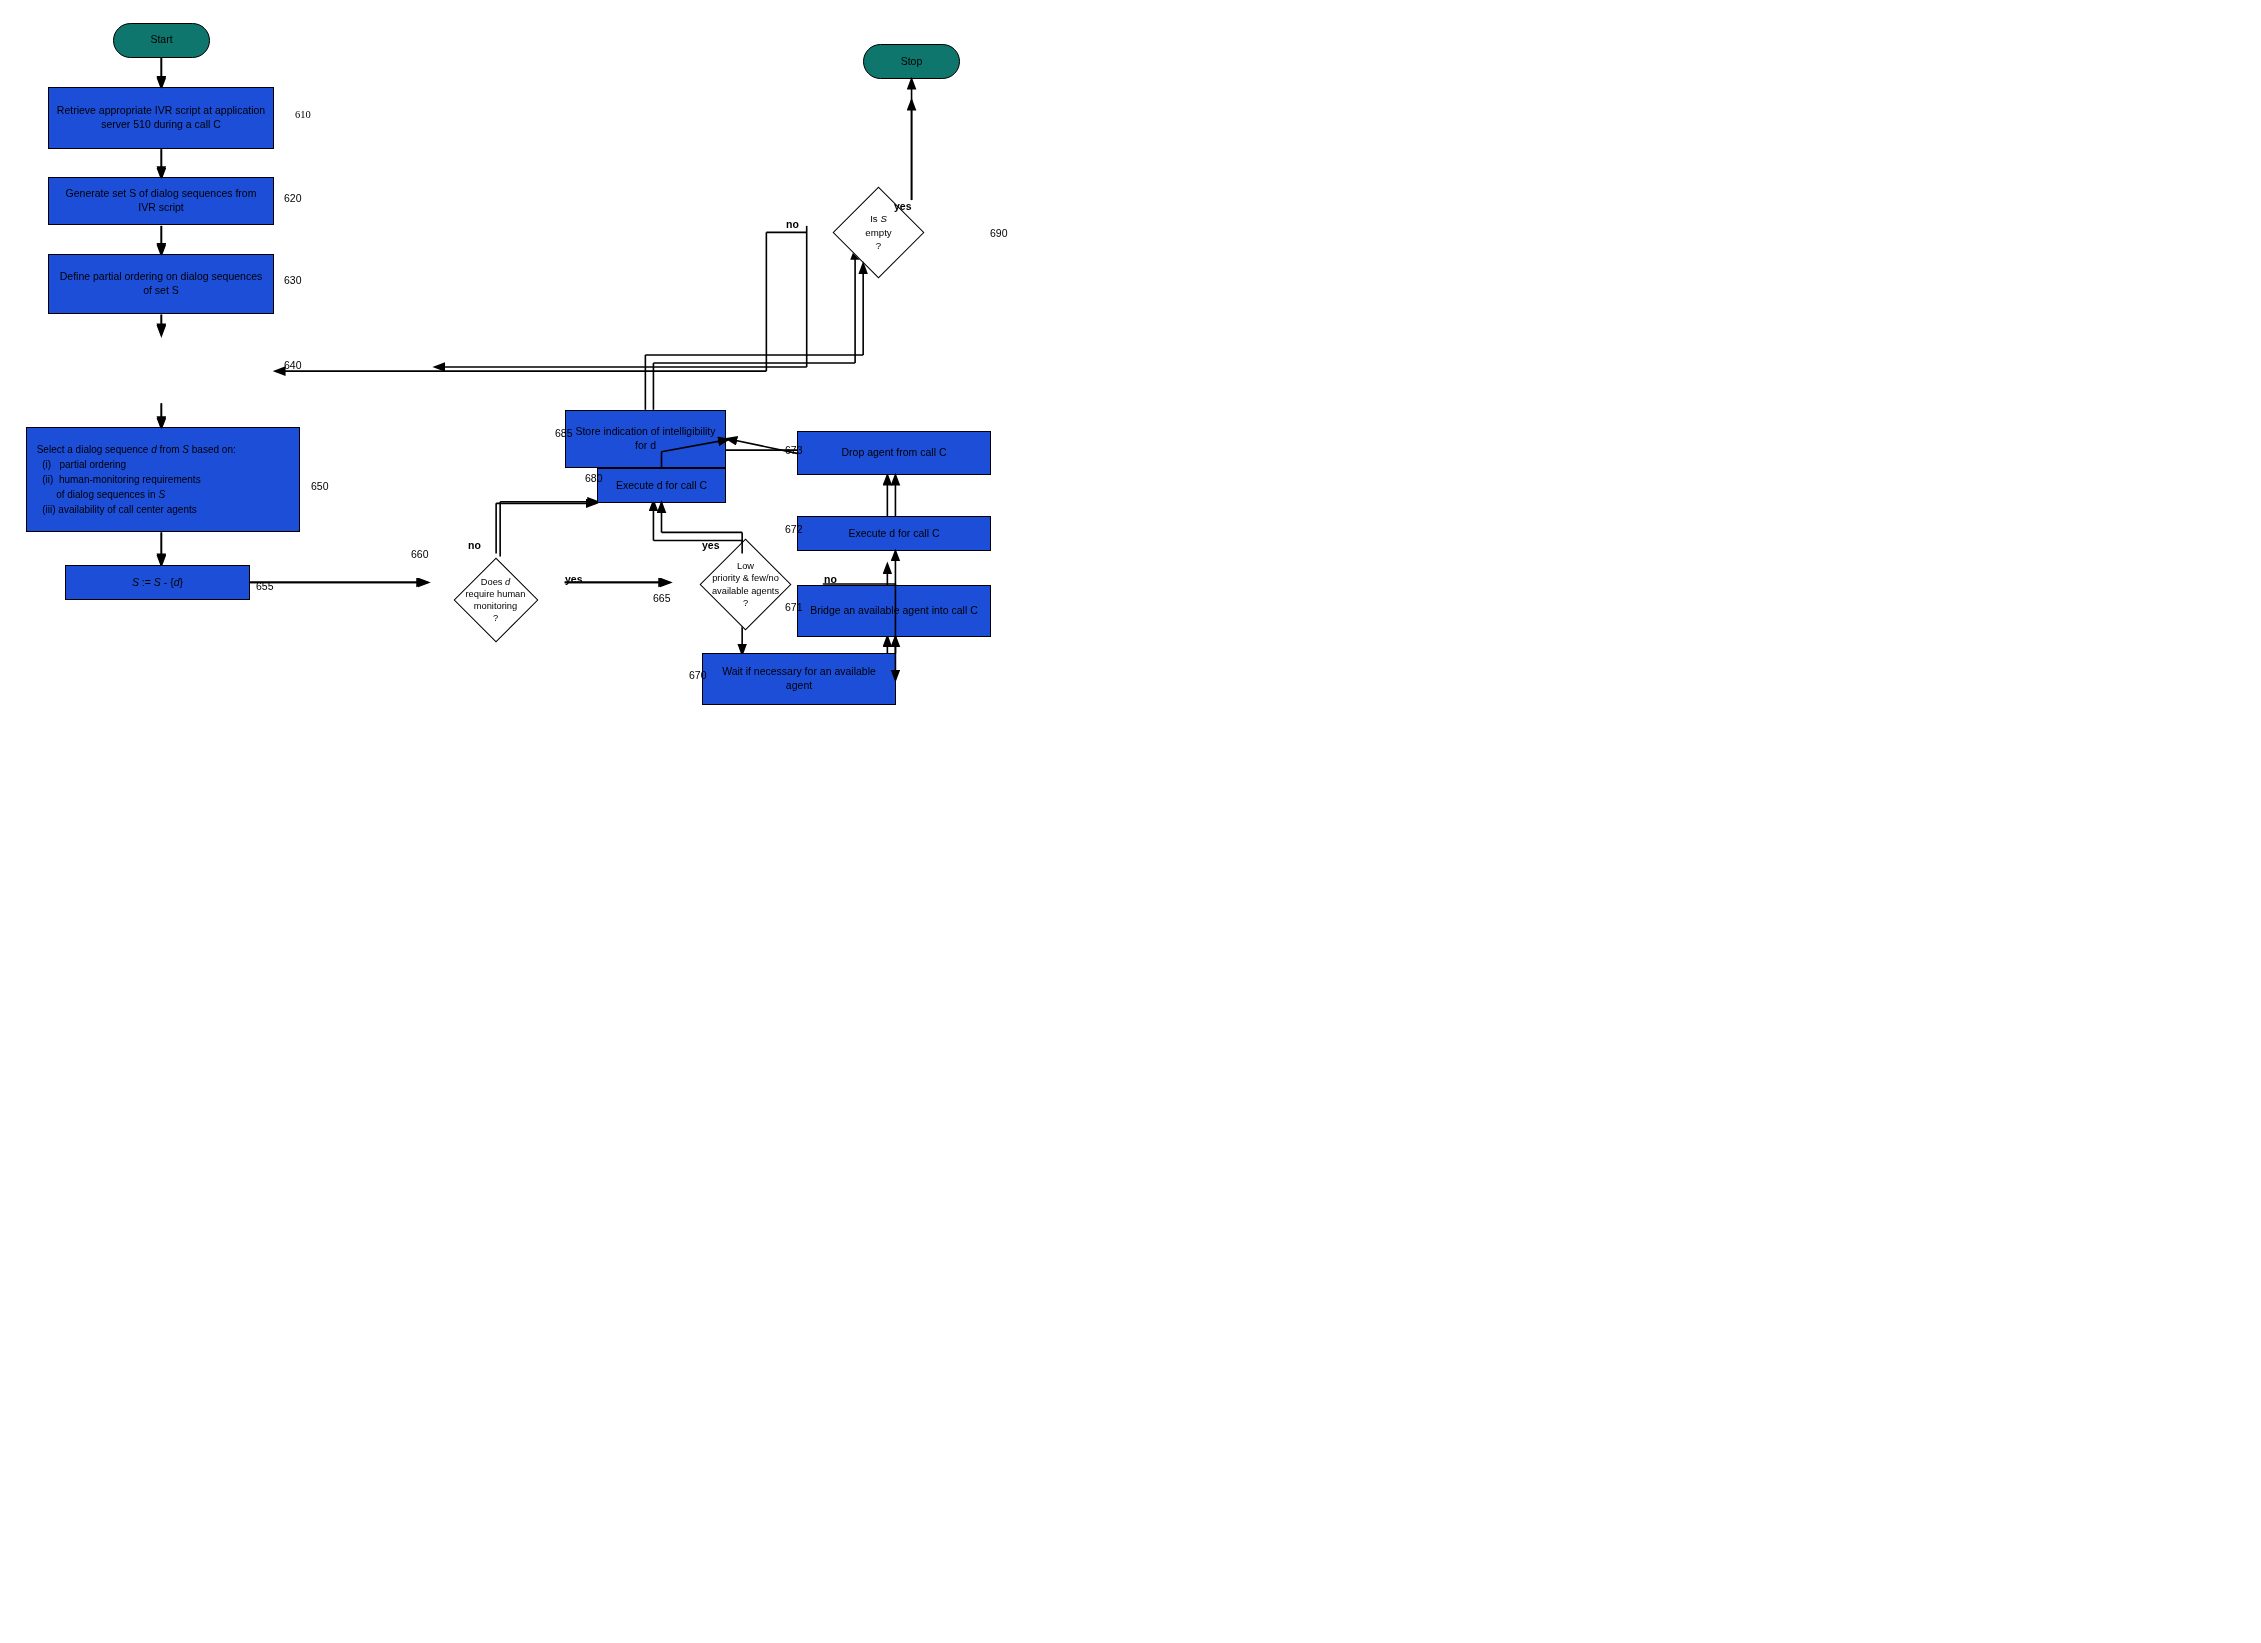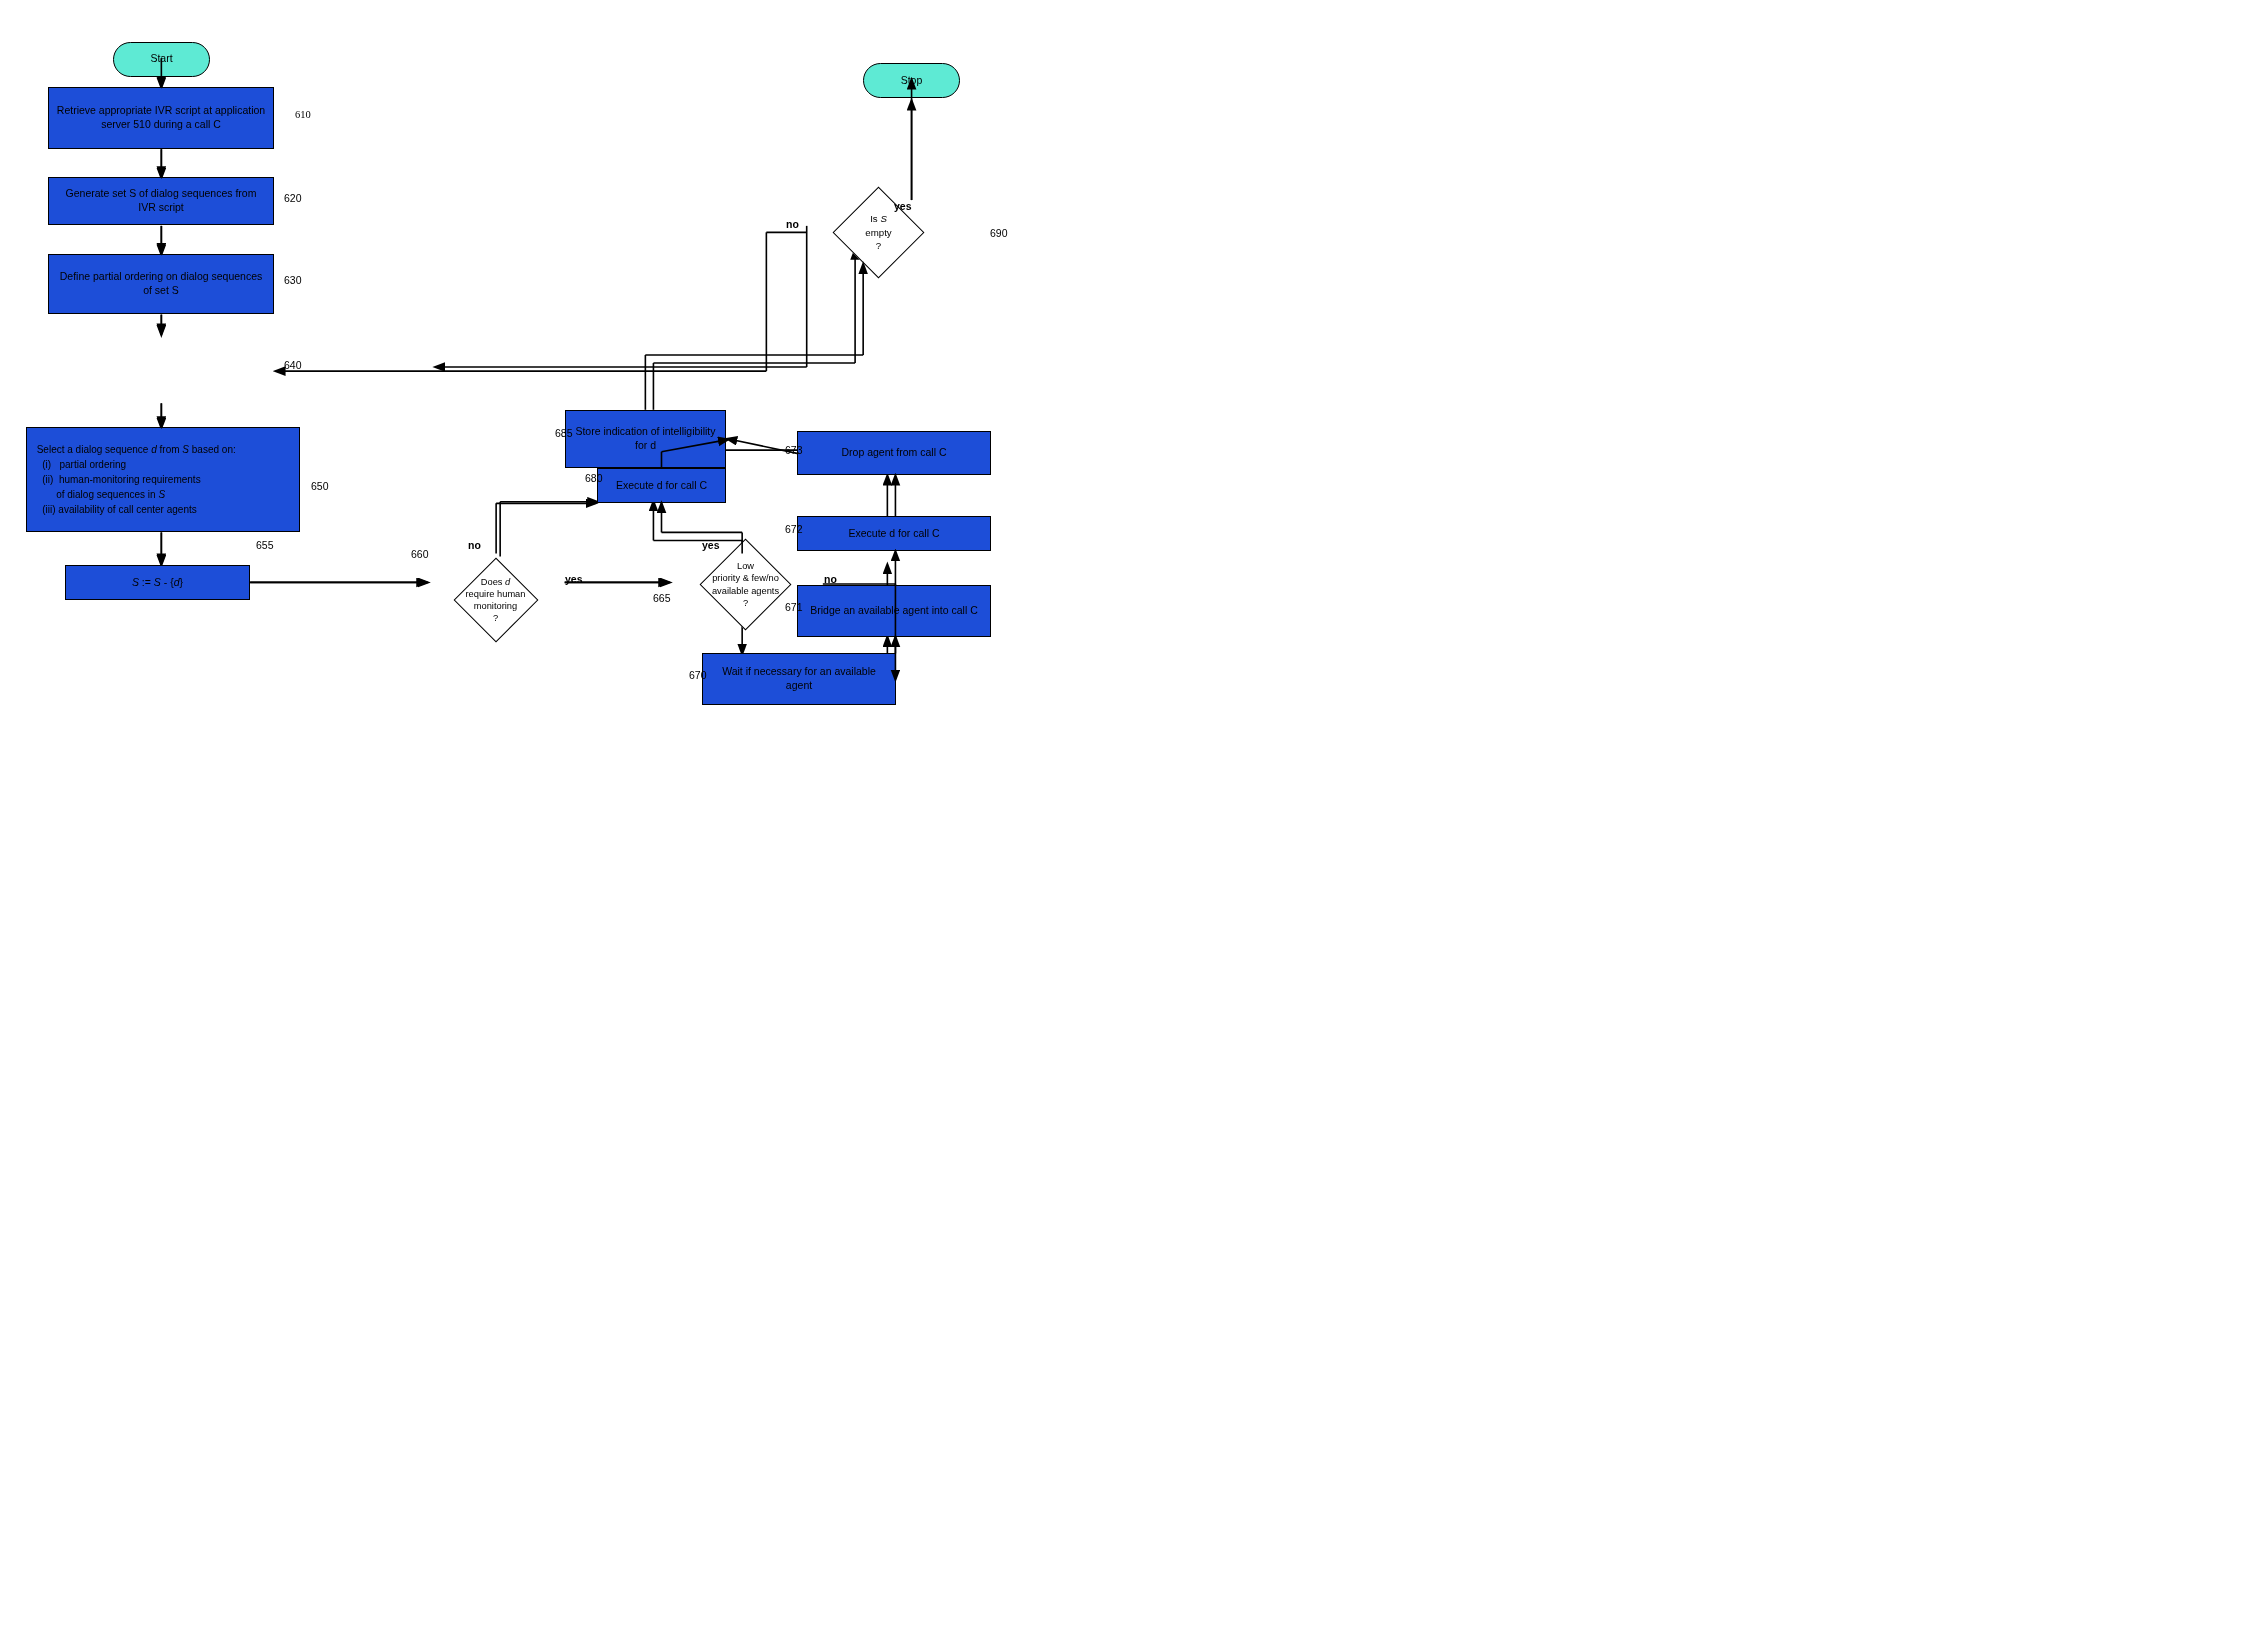--- a/index.html
+++ b/index.html
@@ -20,22 +20,21 @@
     .node {
       position: absolute;
       display: flex;
       align-items: center;
       justify-content: center;
       text-align: center;
     }
     .rounded-rect {
       border: 1.6px solid #000;
       border-radius: 24px;
-      background: #5eead4;
-      margin-top: 19px;
+      background: #0f766e;
     }
     .rect {
       border: 1.6px solid #000;
       background: #1d4ed8;
     }
     .node-text {
       font-size: 10.5px;
       line-height: 1.3;
       padding: 3.2px 6.5px;
     }
@@ -150,21 +149,21 @@
       <span>&nbsp;&nbsp;(ii)&nbsp; human-monitoring requirements</span><br>
       <span>&nbsp;&nbsp;&nbsp;&nbsp;&nbsp;&nbsp;&nbsp;of dialog sequences in <i>S</i></span><br>
       <span>&nbsp;&nbsp;(iii) availability of call center agents</span>
     </div>
   </div>
   <span class="ref-num" style="left:311px; top:480px;">650</span>
 
   <div class="node rect" style="left:65px; top:565px; width:185px; height:35px;">
     <span class="node-text"><i>S</i> := <i>S</i> - {<i>d</i>}</span>
   </div>
-  <span class="ref-num" style="left:256px; top:539px;">655</span>
+  <span class="ref-num" style="left:256px; top:580px;">655</span>
 
   <div style="position:absolute; left:427px; top:556px; width:137px; height:60px; display:flex; align-items:center; justify-content:center;margin-top:14px;">
     <div style="position:absolute; width:60px; height:60px; background:#fff; border:1.6px solid #000; transform:rotate(45deg);"></div>
     <div style="position:relative; z-index:1; text-align:center; font-size:9.3px; line-height:1.3; width:105px;">
       <span>Does <i>d</i><br>require human<br>monitoring<br>?</span>
     </div>
   </div>
   <span class="ref-num" style="left:411px; top:548px;">660</span>
   <span class="label" style="left:468px; top:539px; font-size:10.5px; font-weight:bold;">no</span>
   <span class="label" style="left:565px; top:573px; font-size:10.5px; font-weight:bold;">yes</span>

